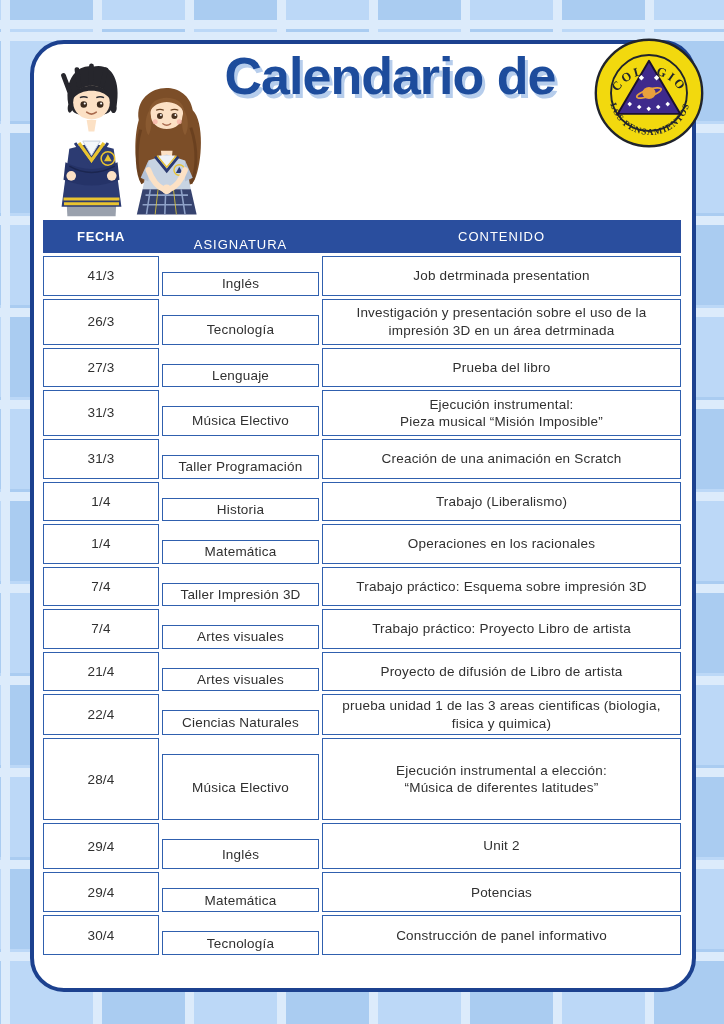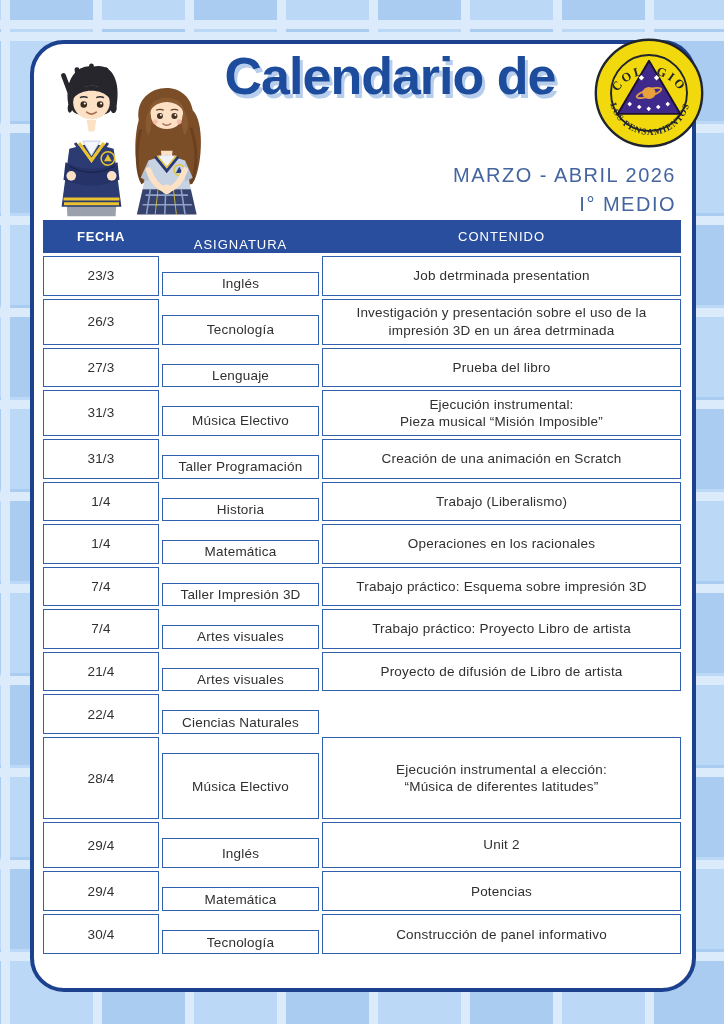--- a/index.html
+++ b/index.html
@@ -115,34 +115,30 @@
       <circle cx="119" cy="62" r="2.6" fill="#f6b3a6" opacity="0.8"></circle>
       <circle cx="144" cy="62" r="2.6" fill="#f6b3a6" opacity="0.8"></circle>
       <path d="M127,64 Q131,67 135,64" stroke="#a96a4d" stroke-width="1.5" fill="none" stroke-linecap="round"></path>
     </g>
   </svg>
 
   <div class="title">
     <div>Calendario de</div>
   </div>
 
-  <div class="subtitle">
-    <div>MARZO - ABRIL 2026</div>
-    <div>I° MEDIO</div>
-  </div>
 
   <div class="table">
     <div class="t-head">
       <div class="hcell first c1">FECHA</div>
       <div class="hcell c2">ASIGNATURA</div>
       <div class="hcell c3">CONTENIDO</div>
     </div>
     <div>
   <div class="t-row">
-    <div class="cell c1">23/3</div>
+    <div class="cell c1">41/3</div>
     <div class="cell c2">Inglés</div>
     <div class="cell c3">Job detrminada presentation</div>
   </div>
 
   <div class="t-row" style="min-height: 46px;">
     <div class="cell c1">26/3</div>
     <div class="cell c2">Tecnología</div>
     <div class="cell c3">Investigación y presentación sobre el uso de la impresión 3D en un área detrminada</div>
   </div>
 
@@ -191,20 +187,21 @@
 
   <div class="t-row">
     <div class="cell c1">21/4</div>
     <div class="cell c2">Artes visuales</div>
     <div class="cell c3">Proyecto de difusión de Libro de artista</div>
   </div>
 
   <div class="t-row" style="min-height: 40px;">
     <div class="cell c1">22/4</div>
     <div class="cell c2">Ciencias Naturales</div>
+    <div class="cell c3">prueba unidad 1 de las 3 areas cientificas (biologia, fisica y quimica)</div>
   </div>
 
   <div class="t-row" style="min-height: 82px;">
     <div class="cell c1">28/4</div>
     <div class="cell c2">Música Electivo</div>
     <div class="cell c3">Ejecución instrumental a elección:
 “Música de diferentes latitudes”</div>
   </div>
 
   <div class="t-row" style="min-height: 46px;">

